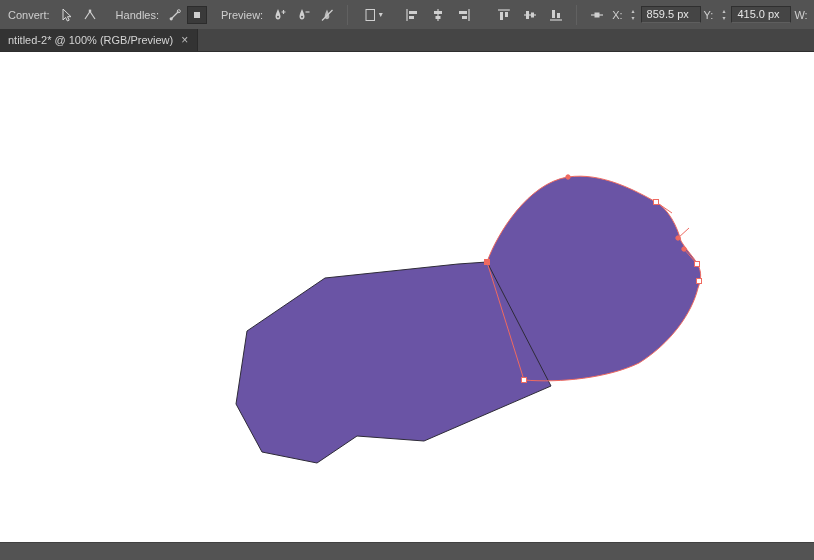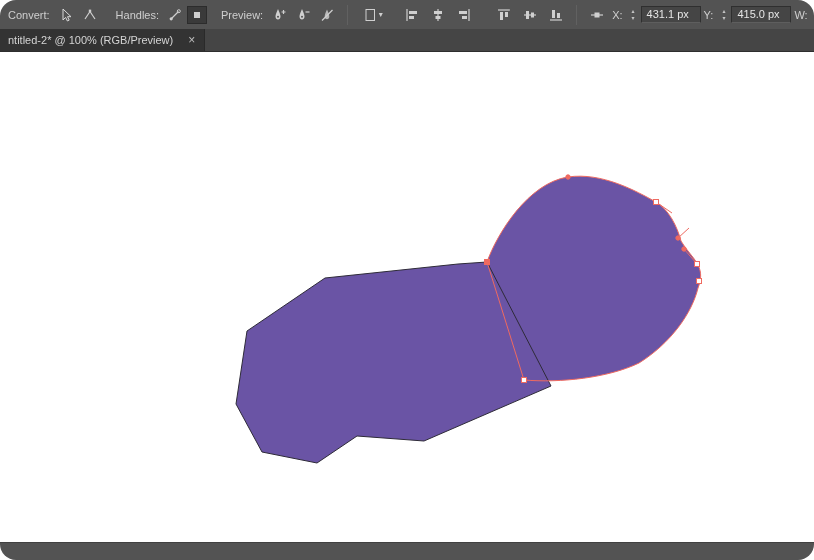--- a/index.html
+++ b/index.html
@@ -1,18 +1,18 @@
 <!DOCTYPE html>
 <html><head>
 <meta charset="utf-8">
 <style>
   * { margin:0; padding:0; box-sizing:border-box; }
   html,body { width:814px; height:560px; overflow:hidden; background:#fff;
     font-family:"Liberation Sans", sans-serif; }
-  .app { position:relative; width:814px; height:560px; overflow:hidden; background:#fff;border-radius:16px; }
+  .app { position:relative; width:814px; height:560px; overflow:hidden; background:#fff; }
 
   
   .options-bar {
     height:29px; background:#535353; display:flex; align-items:center;
     font-size:11px; color:#d6d6d6; padding:0 4px; white-space:nowrap; overflow:hidden;
   }
   .options-bar > * { flex-shrink:0; }
   .lbl { color:#cfcfcf; margin:0 4px; }
   .lbl.gap { margin-left:14px; }
   .iconbtn {
@@ -38,21 +38,21 @@
     padding:0 5px; cursor:text;
   }
   .coords .lbl { margin:0 3px; }
 
   
   .tab-bar { height:23px; background:#454545; display:flex; align-items:stretch; border-bottom:1px solid #2e2e2e; }
   .tab {
     background:#333333; display:flex; align-items:center; padding:0 9px 0 8px;
     color:#d4d4d4; font-size:11px; cursor:pointer; border-right:1px solid #2a2a2a;
   }
-  .tab-title { margin-right:15px; }
+  .tab-title { margin-right:8px; }
   .tab-close { color:#bdbdbd; font-size:12px; line-height:12px; cursor:pointer; }
 
   
   .canvas { position:relative; width:814px; height:490px; background:#ffffff; overflow:hidden; }
   .canvas svg { position:absolute; left:0; top:0; }
 
   
   .status-bar { height:18px; background:#535353; border-top:1px solid #414141; }
 
   svg .stroke { stroke:#cfcfcf; stroke-width:1.2; fill:none; }
@@ -185,21 +185,21 @@
           <line x1="1" y1="7" x2="13" y2="7" class="stroke"></line>
             <rect x="4.5" y="4.5" width="5" height="5" class="fillc"></rect>
         </svg>
       </button>
 
       <span class="lbl">X:</span>
       <div class="stepper">
         <span>▴</span>
         <span>▾</span>
       </div>
-      <div class="field">431.1 px</div>
+      <div class="field">859.5 px</div>
 
       <span class="lbl">Y:</span>
       <div class="stepper">
         <span>▴</span>
         <span>▾</span>
       </div>
       <div class="field">415.0 px</div>
 
       <span class="lbl">W:</span>
     </div>

